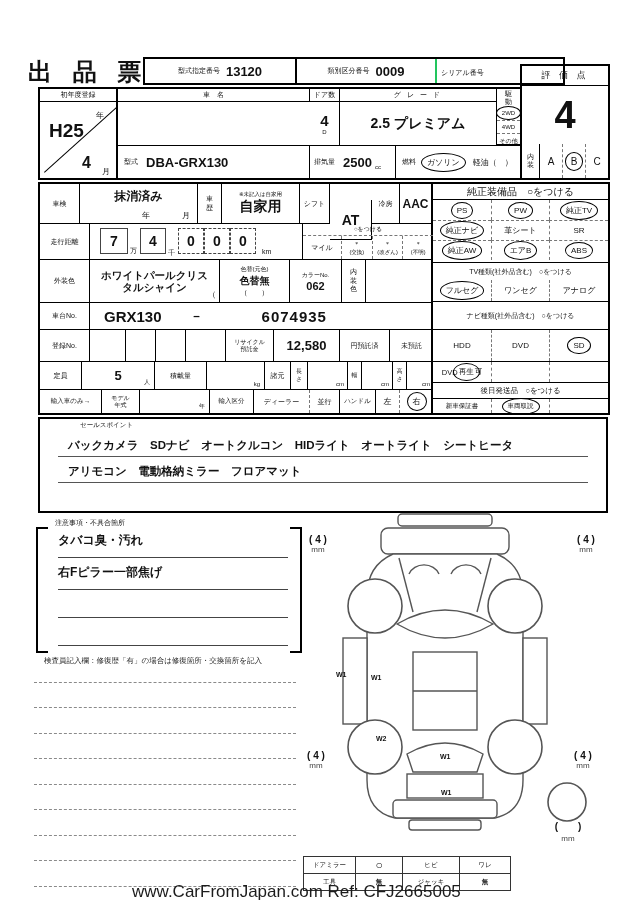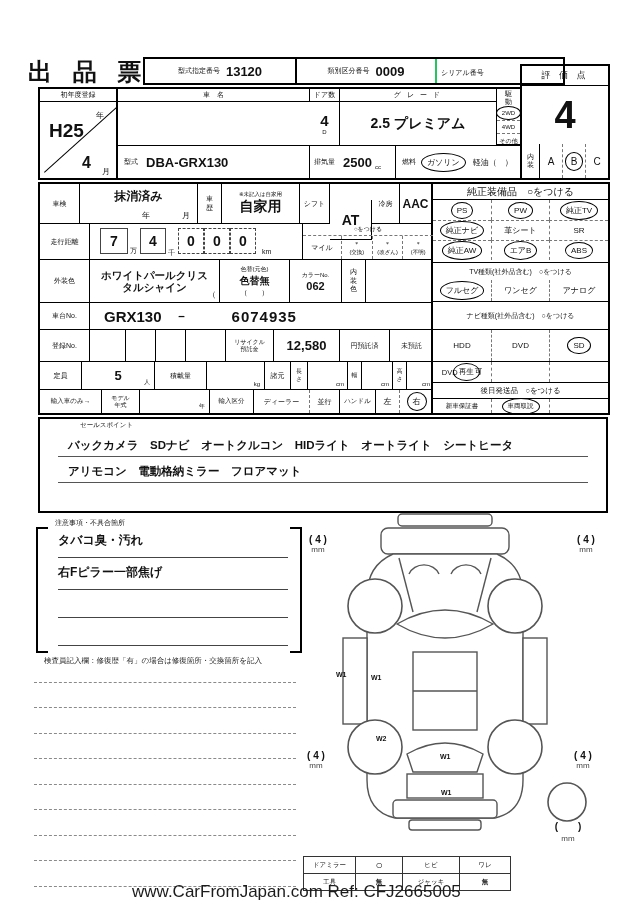--- a/index.html
+++ b/index.html
@@ -220,21 +220,21 @@
       </div>
     <div class="fx dl" style="width:58px">
         <span style="font-size:8px">ワンセグ</span>
       </div>
     <div class="fx dl" style="flex:1">
         <span style="font-size:8px">アナログ</span>
       </div>
   </div>
 
   <div class="cell br bb lbl" style="left:0;top:119px;width:50px;height:27px">車台No.</div>
-  <div class="cell bb" style="left:50px;top:119px;width:343px;height:27px;justify-content:flex-start;padding-left:14px;gap:14px">
+  <div class="cell bb" style="left:50px;top:119px;width:343px;height:27px;justify-content:flex-start;padding-left:14px;gap:29px">
     <span class="bd" style="font-size:15px">GRX130</span>
     <span class="bd" style="font-size:12px">－</span>
     <span class="bd" style="font-size:15px;letter-spacing:1px;margin-left:30px">6074935</span>
   </div>
 
   <div class="cell bb" style="left:393px;top:118px;width:175px;height:28px;font-size:7px">ナビ種類(社外品含む)　○をつける</div>
 
   <div class="cell br bb lbl" style="left:0;top:146px;width:50px;height:32px">登録No.</div>
   <div class="a bb" style="left:50px;top:146px;width:36px;height:32px;border-right:1px solid #000"></div>
   <div class="a bb" style="left:86px;top:146px;width:30px;height:32px;border-right:1px solid #000"></div>

